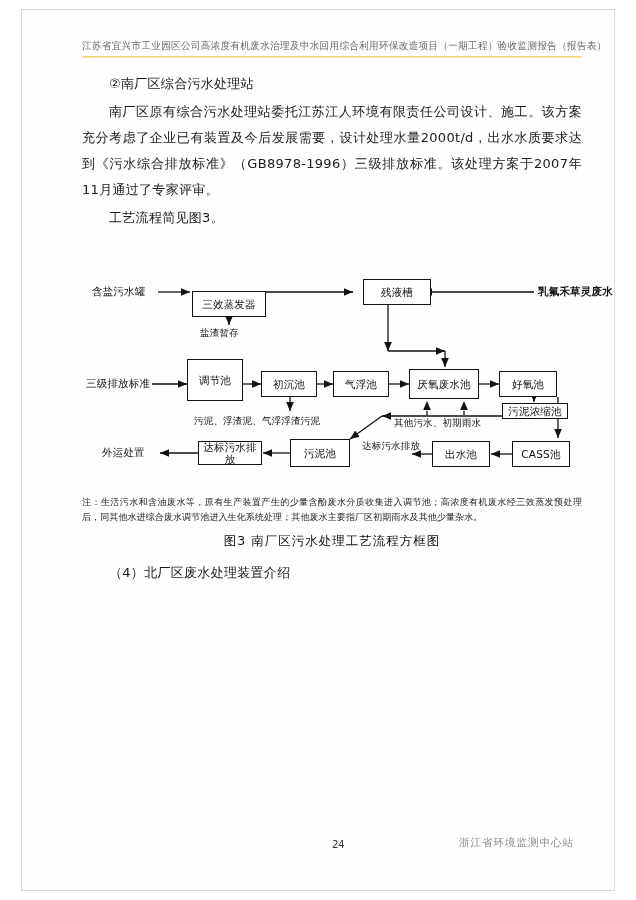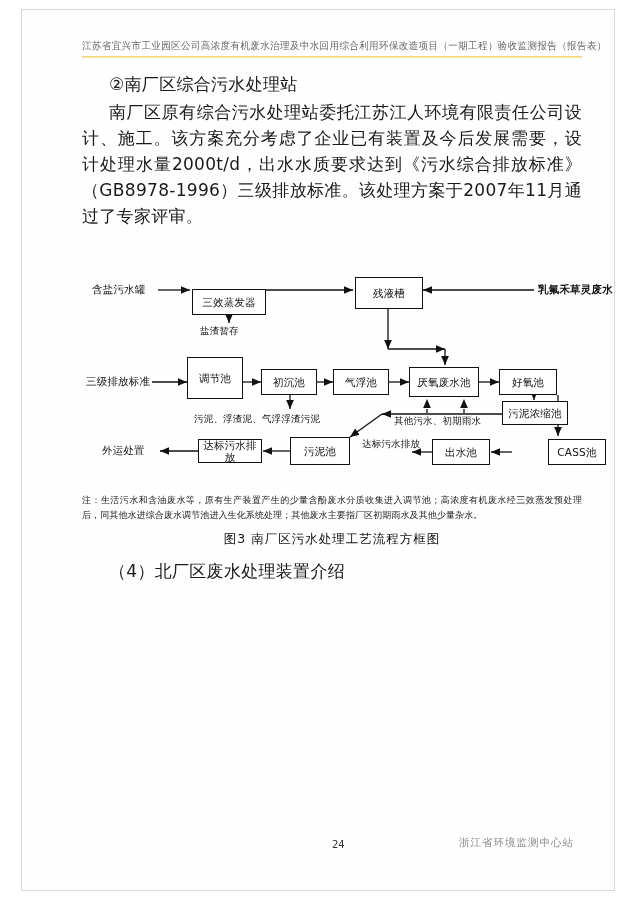--- a/index.html
+++ b/index.html
@@ -30,21 +30,21 @@
     white-space:nowrap;
     text-align:center;
     border-bottom:1px solid #eab308;
     padding-bottom:3px;
     margin-bottom:14px;
     transform:scaleY(1.05);
     opacity:.85;
   }
   
   .para{
-    font-size:17px;
+    font-size:13px;
     line-height:26px;
     color:#1a1a1a;
     text-align:justify;
     margin:0 0 2px 0;
     letter-spacing:0.3px;
   }
   .para.indent{text-indent:27px;}
 
   
   .diagram{
@@ -114,20 +114,21 @@
 <body>
 
 <div class="page">
   <div class="sheet">
     <div class="content">
 
       <div class="doc-header">江苏省宜兴市工业园区公司高浓度有机废水治理及中水回用综合利用环保改造项目（一期工程）验收监测报告（报告表）</div>
 
       <p class="para indent">②南厂区综合污水处理站</p>
       <p class="para indent">南厂区原有综合污水处理站委托江苏江人环境有限责任公司设计、施工。该方案充分考虑了企业已有装置及今后发展需要，设计处理水量2000t/d，出水水质要求达到《污水综合排放标准》（GB8978-1996）三级排放标准。该处理方案于2007年11月通过了专家评审。</p>
+      <p class="para indent">工艺流程简见图3。</p>
 
       <div class="diagram">
         <svg class="wires">
           <defs>
             <marker id="ah" markerWidth="8" markerHeight="8" refX="7" refY="3" orient="auto">
               <path d="M0,0 L7,3 L0,6 z" fill="#111"></path>
             </marker>
           </defs>
           <g stroke="#111" stroke-width="1.3" fill="none" marker-end="url(#ah)">
 
@@ -164,38 +165,38 @@
             <line x1="208" y1="214" x2="181" y2="214"></line>
 
             <line x1="116" y1="214" x2="78" y2="214"></line>
 
             <line x1="208" y1="158" x2="208" y2="172"></line>
           </g>
         </svg>
 
         <span class="lbl" style="left:10px;top:46px;">含盐污水罐</span>
         <div class="box" style="left:110px;top:40px;width:74px;height:26px;margin-top:12px;">三效蒸发器</div>
-        <div class="box" style="left:273px;top:40px;width:68px;height:32px;">残液槽</div>
+        <div class="box" style="left:281px;top:40px;width:68px;height:26px;">残液槽</div>
         <span class="lbl" style="left:456px;top:46px;font-weight:bold;">乳氟禾草灵废水</span>
         <span class="lbl sm" style="left:118px;top:88px;">盐渣暂存</span>
 
         <span class="lbl" style="left:4px;top:138px;">三级排放标准</span>
         <div class="box" style="left:105px;top:120px;width:56px;height:42px;">调节池</div>
         <div class="box" style="left:179px;top:132px;width:56px;height:26px;">初沉池</div>
         <div class="box" style="left:251px;top:132px;width:56px;height:26px;">气浮池</div>
         <div class="box" style="left:327px;top:130px;width:70px;height:30px;">厌氧废水池</div>
         <div class="box" style="left:417px;top:132px;width:58px;height:26px;">好氧池</div>
 
         <span class="lbl sm" style="left:312px;top:178px;">其他污水、初期雨水</span>
         <div class="box" style="left:208px;top:200px;width:60px;height:28px;">污泥池</div>
         <div class="box" style="left:116px;top:202px;width:64px;height:24px;">达标污水排放</div>
         <span class="lbl" style="left:20px;top:207px;">外运处置</span>
         <div class="box" style="left:350px;top:202px;width:58px;height:26px;">出水池</div>
-        <div class="box" style="left:430px;top:202px;width:58px;height:26px;margin-left:36px;">CASS池</div>
-        <div class="box" style="left:420px;top:164px;width:66px;height:24px;">污泥浓缩池</div>
+        <div class="box" style="left:430px;top:202px;width:58px;height:26px;">CASS池</div>
+        <div class="box" style="left:420px;top:164px;width:66px;height:16px;">污泥浓缩池</div>
         <span class="lbl sm" style="left:112px;top:176px;">污泥、浮渣泥、气浮浮渣污泥</span>
         <span class="lbl sm" style="left:280px;top:201px;">达标污水排放</span>
       </div>
 
       <p class="note">注：生活污水和含油废水等，原有生产装置产生的少量含酚废水分质收集进入调节池；高浓度有机废水经三效蒸发预处理后，同其他水进综合废水调节池进入生化系统处理；其他废水主要指厂区初期雨水及其他少量杂水。</p>
       <div class="figcap">图3    南厂区污水处理工艺流程方框图</div>
 
       <p class="para indent">（4）北厂区废水处理装置介绍</p>
 
     </div>

